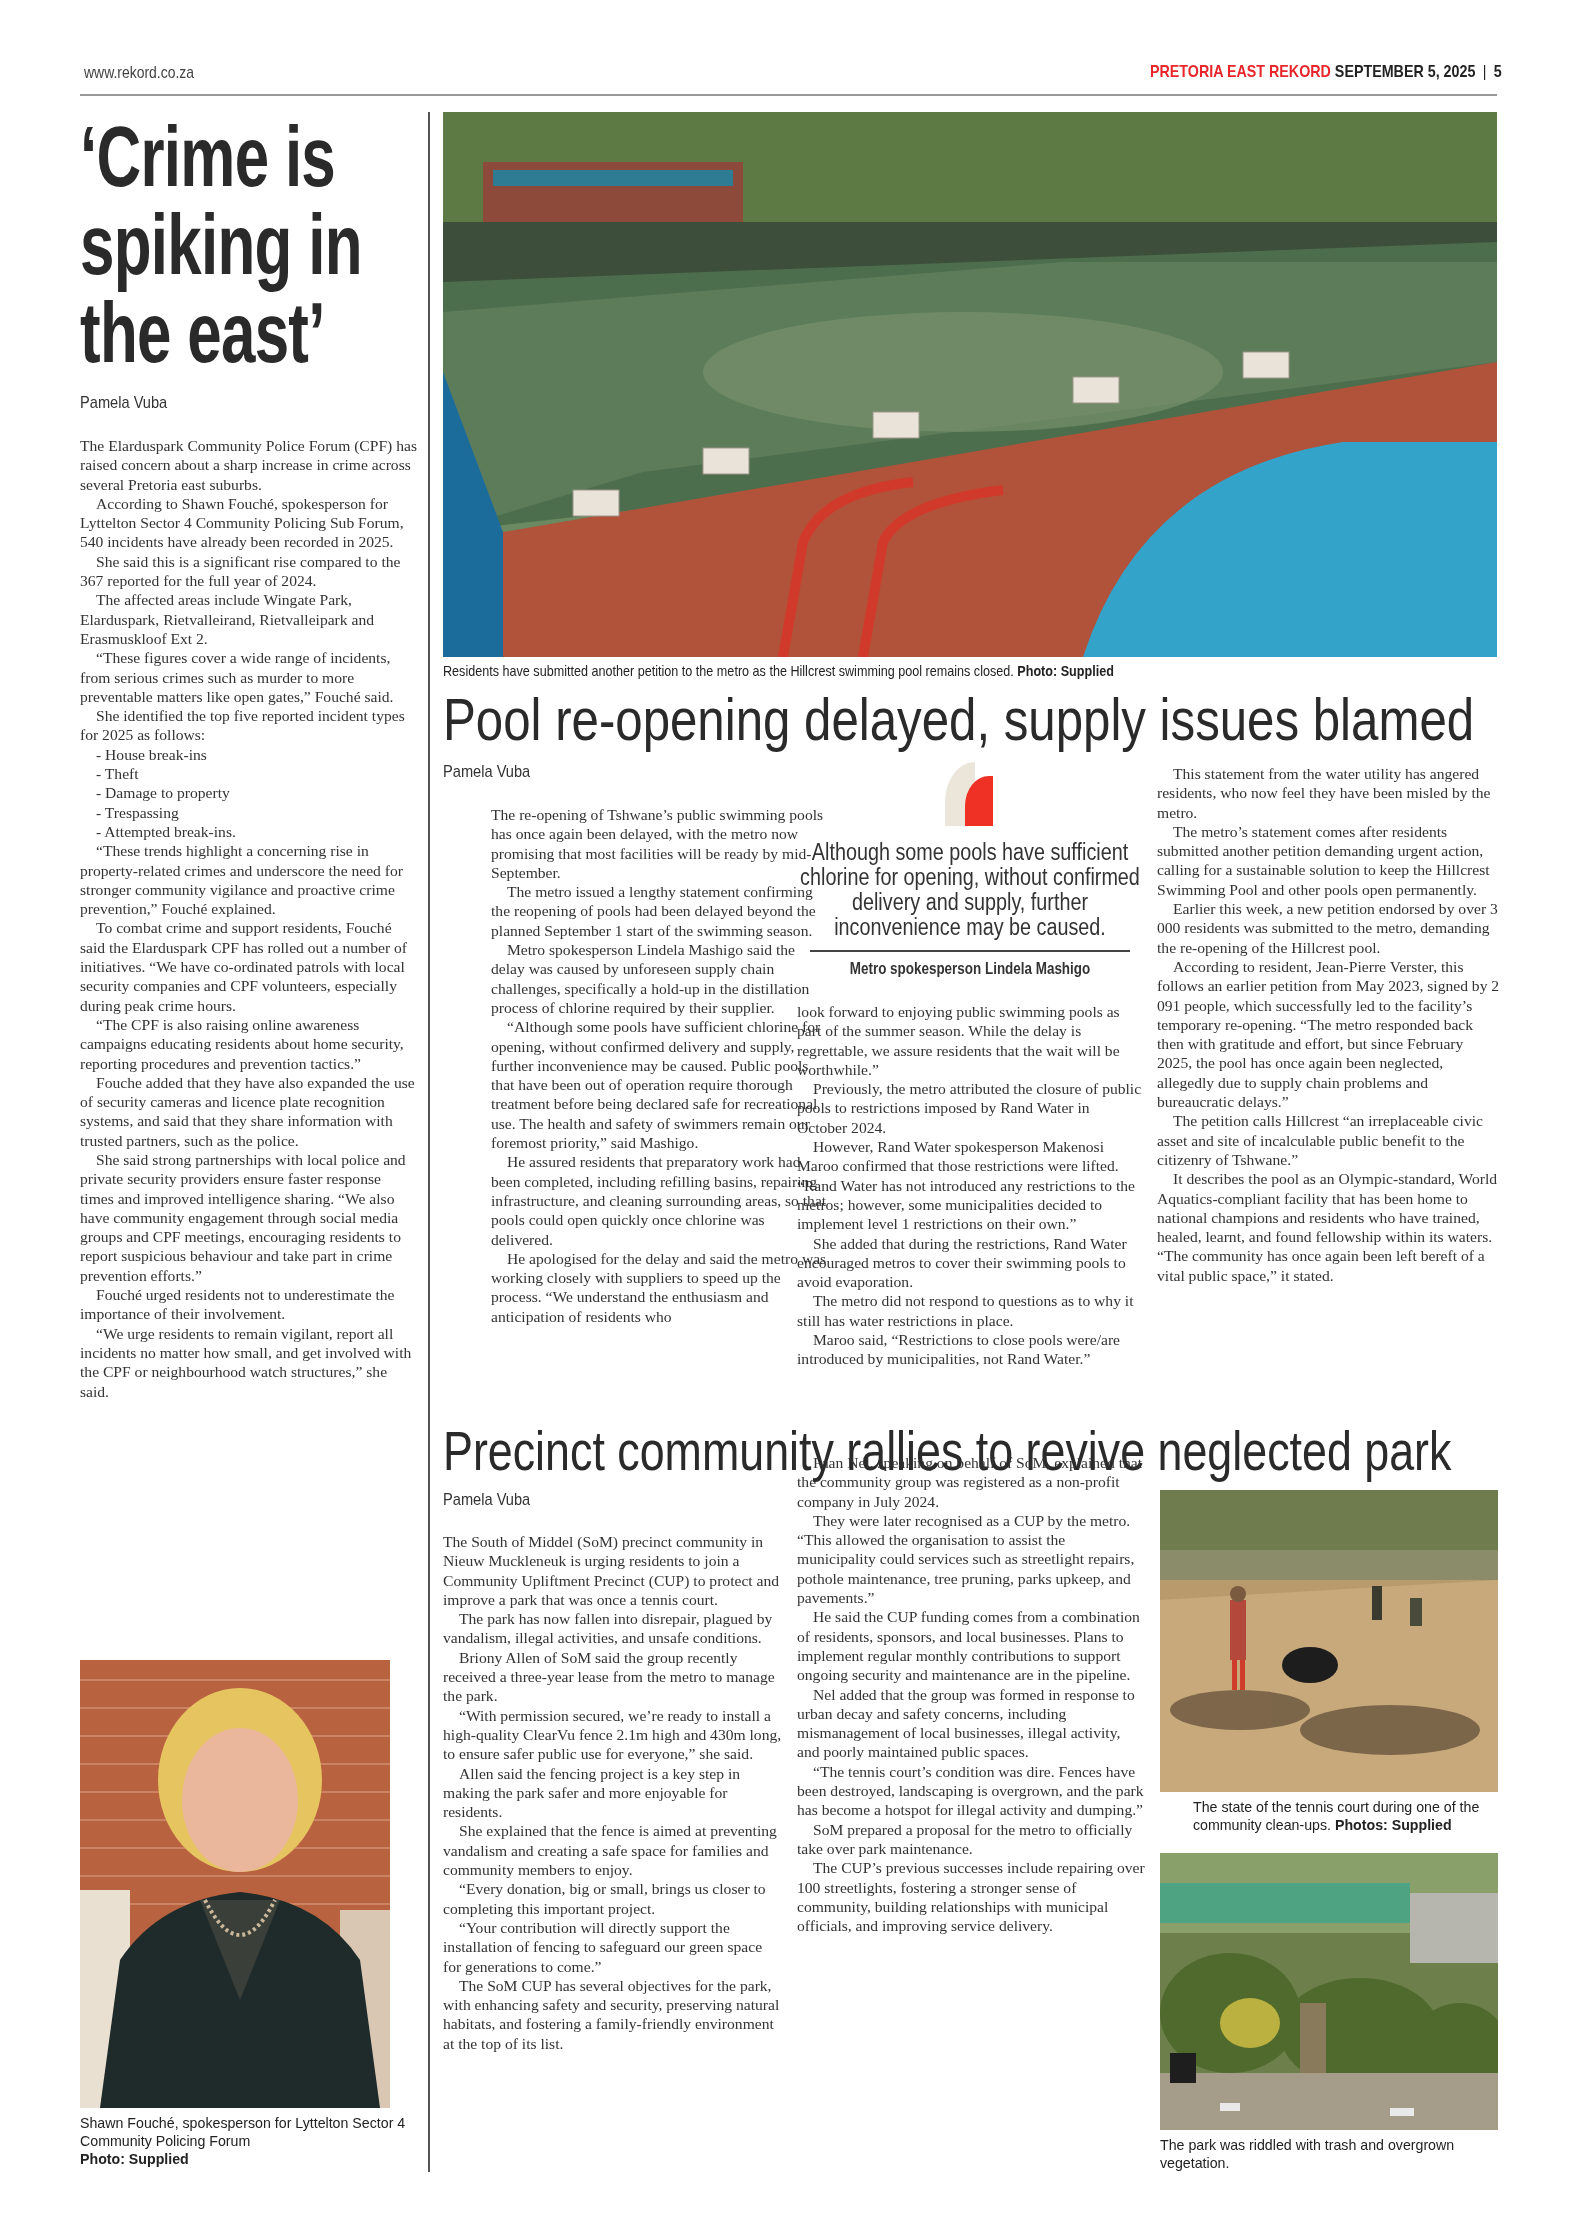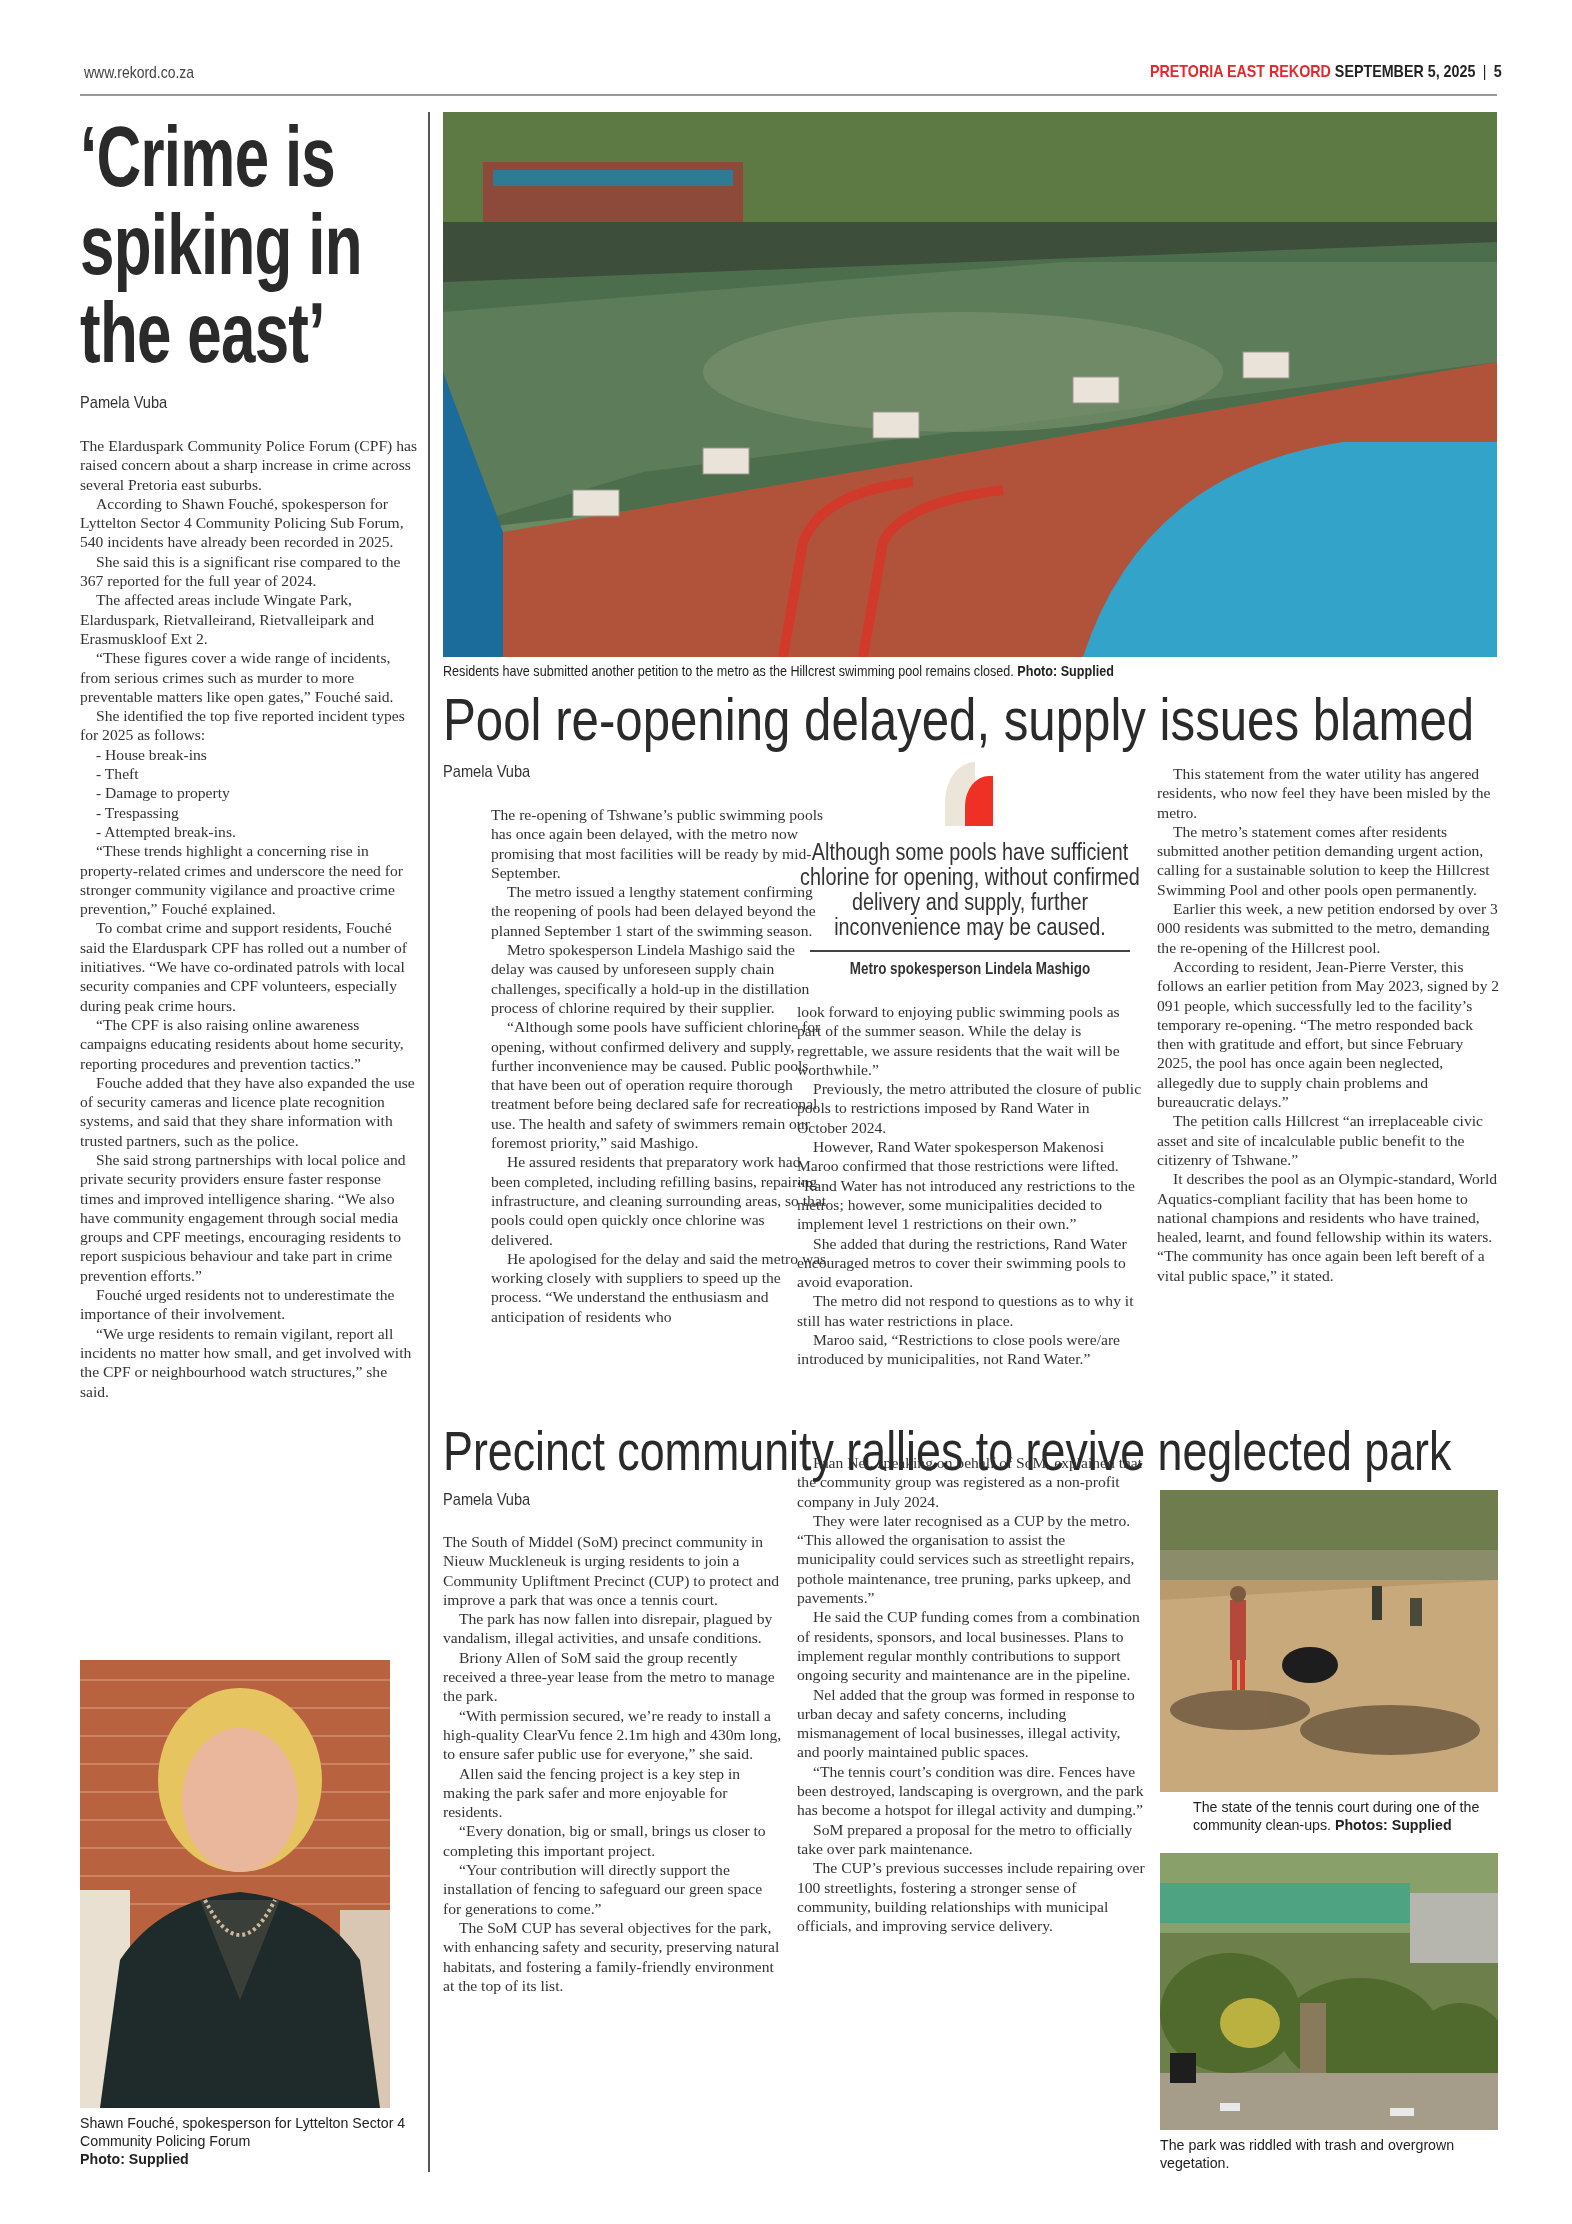--- a/index.html
+++ b/index.html
@@ -155,20 +155,21 @@
 
 <div class="abs cond" style="left:443px; top:1418px; font-size:56px; line-height:66px; color:#2a2a2a; white-space:nowrap; transform:scaleX(0.80);">Precinct community rallies to revive neglected park</div>
 <div class="abs byline" style="left:443px; top:1490px;">Pamela Vuba</div>
 
 <div class="abs serif" style="left:443px; top:1532px; width:340px;">
   <p class="noind">The South of Middel (SoM) precinct community in Nieuw Muckleneuk is urging residents to join a Community Upliftment Precinct (CUP) to protect and improve a park that was once a tennis court.</p>
   <p>The park has now fallen into disrepair, plagued by vandalism, illegal activities, and unsafe conditions.</p>
   <p>Briony Allen of SoM said the group recently received a three-year lease from the metro to manage the park.</p>
   <p>“With permission secured, we’re ready to install a high-quality ClearVu fence 2.1m high and 430m long, to ensure safer public use for everyone,” she said.</p>
   <p>Allen said the fencing project is a key step in making the park safer and more enjoyable for residents.</p>
+  <p>She explained that the fence is aimed at preventing vandalism and creating a safe space for families and community members to enjoy.</p>
   <p>“Every donation, big or small, brings us closer to completing this important project.</p>
   <p>“Your contribution will directly support the installation of fencing to safeguard our green space for generations to come.”</p>
   <p>The SoM CUP has several objectives for the park, with enhancing safety and security, preserving natural habitats, and fostering a family-friendly environment at the top of its list.</p>
 </div>
 
 <div class="abs serif" style="left:797px; top:1417px; width:348px;margin-top:36px;">
   <p>Faan Nel, speaking on behalf of SoM, explained that the community group was registered as a non-profit company in July 2024.</p>
   <p>They were later recognised as a CUP by the metro. “This allowed the organisation to assist the municipality could services such as streetlight repairs, pothole maintenance, tree pruning, parks upkeep, and pavements.”</p>
   <p>He said the CUP funding comes from a combination of residents, sponsors, and local businesses. Plans to implement regular monthly contributions to support ongoing security and maintenance are in the pipeline.</p>
   <p>Nel added that the group was formed in response to urban decay and safety concerns, including mismanagement of local businesses, illegal activity, and poorly maintained public spaces.</p>

